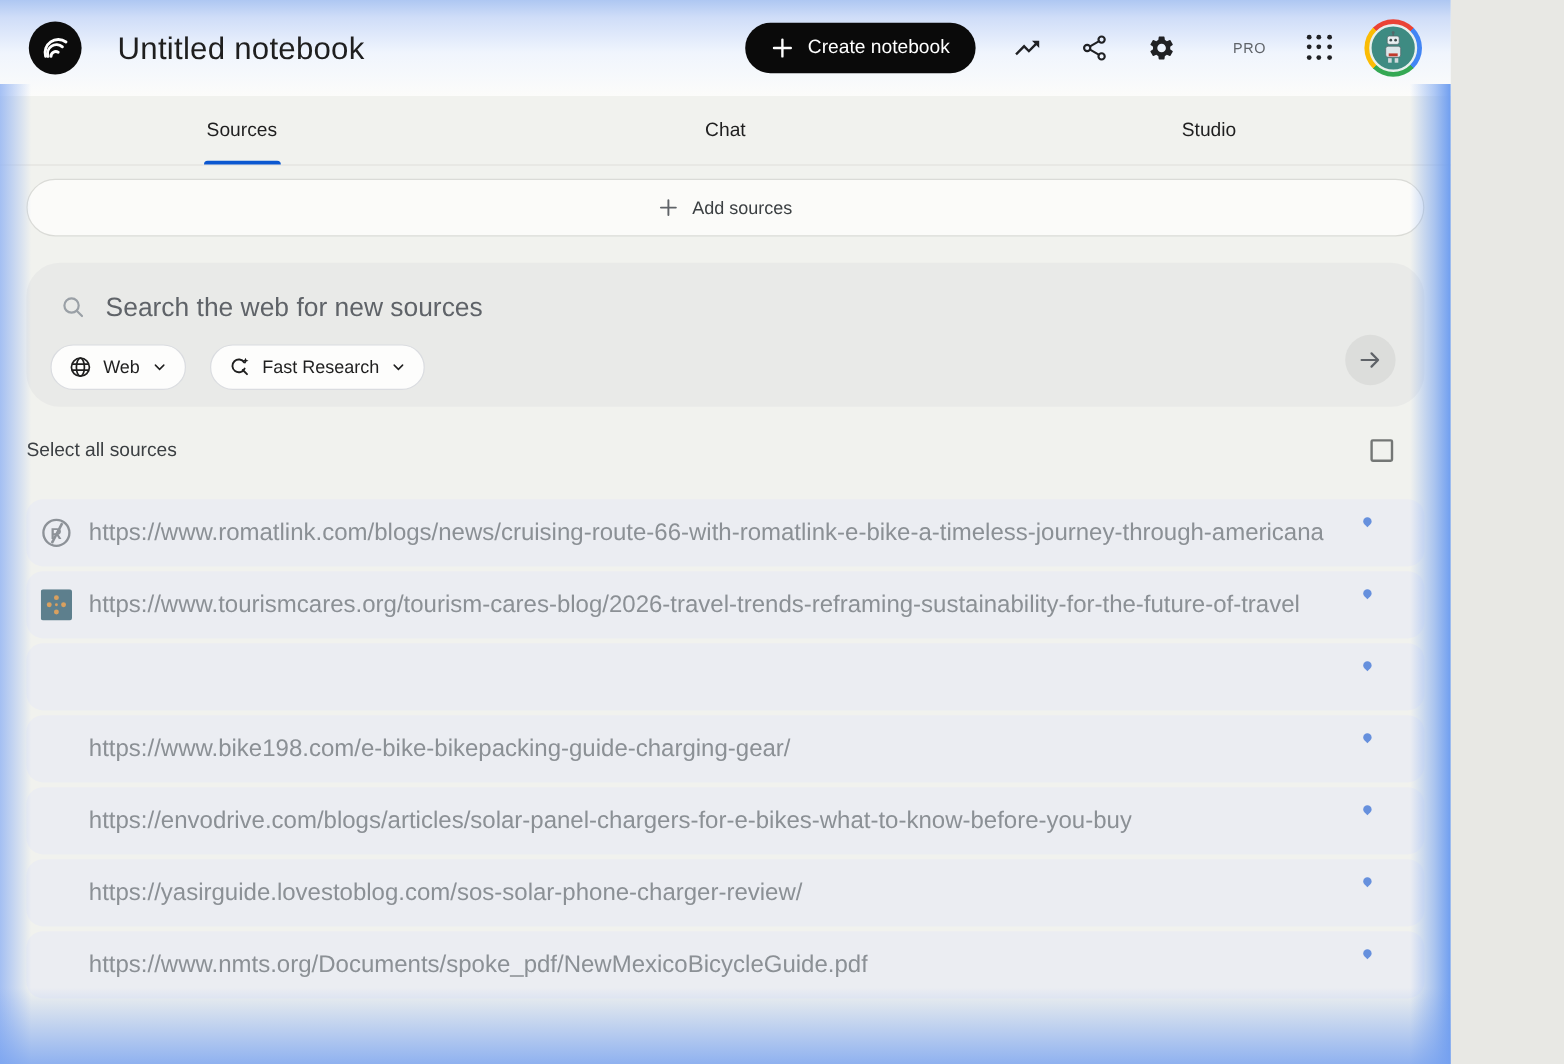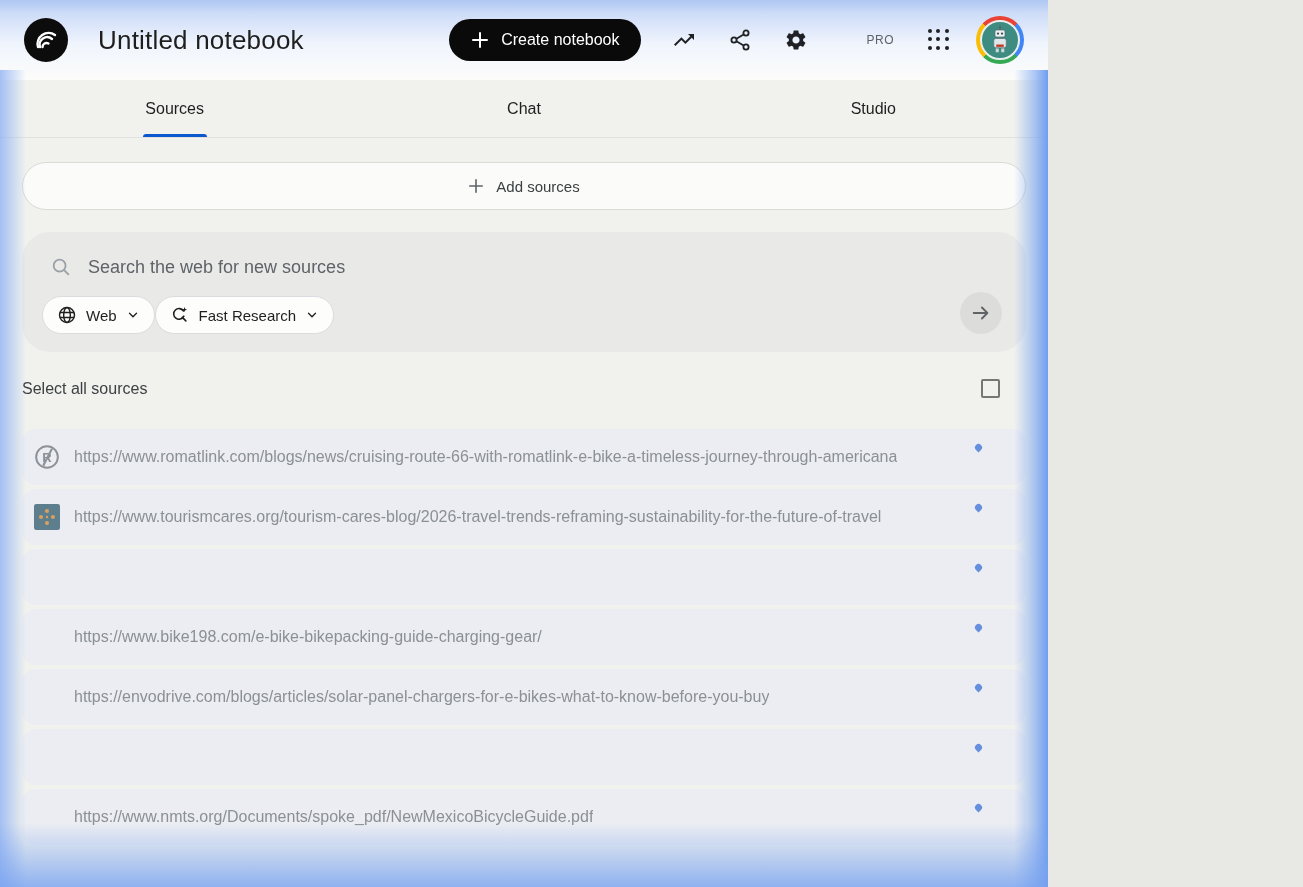--- a/index.html
+++ b/index.html
@@ -1,18 +1,18 @@
 <!DOCTYPE html>
 <html><head>
 <meta charset="utf-8">
 <style>
   * { margin:0; padding:0; box-sizing:border-box; }
   html,body { background:#e8e8e4; }
   .page {
-    position:relative; width:1048px; height:887px; overflow:hidden;
+    position:relative; width:1209px; height:887px; overflow:hidden;
     background:#f1f2ee; font-family:"Liberation Sans", sans-serif;
   }
   
   .glow { position:absolute; pointer-events:none; z-index:60; }
   .glow-left   { top:70px; bottom:0; left:0; width:26px;
     background:linear-gradient(90deg, rgba(150,182,243,.85), rgba(150,182,243,0)); }
   .glow-right  { top:70px; bottom:0; right:0; width:34px;
     background:linear-gradient(270deg, #6f9ef0 0%, rgba(111,158,240,.55) 40%, rgba(111,158,240,0) 100%); }
   .glow-bottom { left:0; right:0; bottom:0; height:64px;
     background:linear-gradient(0deg, rgba(118,161,240,.8), rgba(118,161,240,0)); }
@@ -26,69 +26,69 @@
     display:flex; align-items:center; justify-content:center; flex:none; }
   .page-title { margin-left:30px; font-size:26px; color:#1f1f1f; letter-spacing:.2px; }
   .header-right { margin-left:auto; display:flex; align-items:center; }
   .create-btn { background:#0a0a0a; color:#fff; border:none; cursor:pointer;
     height:42px; padding:0 22px; border-radius:22px; display:flex; align-items:center; gap:12px;
     font-size:16px; font-family:inherit; }
   .hicon { width:26px; height:26px; color:#202124; display:flex; align-items:center;
     justify-content:center; cursor:pointer; }
   .hicon svg { width:24px; height:24px; }
   .sp28 { margin-left:30px; }
-  .pro { font-size:12px; color:#5f6368; margin-left:21px; letter-spacing:.5px;padding-left:36px; }
+  .pro { font-size:12px; color:#5f6368; margin-left:10px; letter-spacing:.5px;padding-left:36px; }
   .apps-grid { margin-left:34px; width:22px; height:22px; display:grid;
     grid-template-columns:repeat(3,1fr); gap:3px; cursor:pointer; }
   .apps-grid i { width:4px; height:4px; border-radius:50%; background:#202124; }
   .avatar { margin-left:26px; width:48px; height:48px; border-radius:50%; cursor:pointer;
     background:conic-gradient(from -45deg,#ea4335 0 90deg,#4285f4 90deg 180deg,#34a853 180deg 270deg,#fbbc05 270deg 360deg);
     display:flex; align-items:center; justify-content:center; }
   .avatar-inner { width:40px; height:40px; border-radius:50%; background:#3e8b82;
     border:2px solid #e8f0ee; display:flex; align-items:center; justify-content:center; overflow:hidden; }
   
   .tabbar { position:absolute; top:80px; left:0; right:0; height:58px; z-index:9;
     background:#f1f2ee; border-bottom:1px solid #e1e2de; display:flex; }
   .tab { flex:1; display:flex; flex-direction:column; align-items:center; justify-content:center;
     cursor:pointer; position:relative; }
   .tab-label { font-size:16px; color:#1f1f1f;text-align:center; }
   .tab-underline { position:absolute; bottom:0; width:64px; height:3px;
     border-radius:3px 3px 0 0; background:transparent; }
   .tab.active .tab-underline { background:#0b57d0; }
   
   .content { position:absolute; top:139px; left:22px; right:22px; z-index:5; }
-  .add-sources { margin-top:23px; height:48px; width:100%; cursor:pointer;
+  .add-sources { margin-top:10px; height:48px; width:100%; cursor:pointer;
     border:1px solid #dadbd7; border-radius:24px; background:#fbfbf9;
     display:flex; align-items:center; justify-content:center; gap:12px;
     font-size:15px; color:#3c4043; font-family:inherit; }
   .search-box { margin-top:22px; height:120px; background:#e9eae8; border-radius:28px;
     padding:16px 20px; position:relative; }
   .search-row { display:flex; align-items:center; gap:16px; padding:8px 8px 0; }
   .search-input { flex:1; border:none; outline:none; background:transparent;
-    font-size:18px; color:#1f1f1f; font-family:inherit; }
+    font-size:22px; color:#1f1f1f; font-family:inherit; }
   .search-input::placeholder { color:#5f6368; opacity:1; }
-  .pill-row { display:flex; gap:0; margin-top:18px; }
+  .pill-row { display:flex; gap:20px; margin-top:18px; }
   .pill { height:38px; padding:0 14px; background:#fdfdfc; border:1px solid #dadce0;
     border-radius:20px; display:flex; align-items:center; gap:9px; cursor:pointer;
     font-size:15px; color:#1f1f1f; font-family:inherit; }
   .submit-arrow { position:absolute; right:24px; bottom:18px; width:42px; height:42px;
     border-radius:50%; background:#dcdddb; border:none; cursor:pointer;
     display:flex; align-items:center; justify-content:center; }
   .select-row { margin-top:27px; display:flex; align-items:center; justify-content:space-between;
     padding-right:26px; }
   .select-label { font-size:16px; color:#3c4043; }
   .checkbox { width:19px; height:19px; border:2px solid #747775; border-radius:2px;
     background:transparent; cursor:pointer; }
   
   .source-list { margin-top:31px; display:flex; flex-direction:column; gap:4px; }
   .source-row { position:relative; height:56px; background:#ebedf2; border-radius:14px;
     display:flex; align-items:center; padding:0 40px 0 12px; gap:14px; cursor:pointer; }
   .favicon { width:26px; height:26px; flex:none; display:flex; align-items:center; justify-content:center; }
   .favicon svg { width:26px; height:26px; }
-  .source-url { font-size:16px; color:#8b9095; white-space:nowrap; overflow:hidden;
+  .source-url { font-size:20px; color:#8b9095; white-space:nowrap; overflow:hidden;
     text-overflow:ellipsis; }
   .row-tick { position:absolute; right:44px; top:15px; width:7px; height:7px;
     background:#4f7fd9; border-radius:50% 50% 50% 0; transform:rotate(-45deg); opacity:.85; }
 </style>
 </head>
 <body>
 
 <div class="page">
 
   <div class="header">
@@ -278,20 +278,21 @@
     <span class="source-url">https://www.bike198.com/e-bike-bikepacking-guide-charging-gear/</span>
     <span class="row-tick"></span>
   </div>
         <div class="source-row">
     <span class="favicon"></span>
     <span class="source-url">https://envodrive.com/blogs/articles/solar-panel-chargers-for-e-bikes-what-to-know-before-you-buy</span>
     <span class="row-tick"></span>
   </div>
         <div class="source-row">
     <span class="favicon"></span>
+    <span class="source-url">https://yasirguide.lovestoblog.com/sos-solar-phone-charger-review/</span>
     <span class="row-tick"></span>
   </div>
         <div class="source-row">
     <span class="favicon"></span>
     <span class="source-url">https://www.nmts.org/Documents/spoke_pdf/NewMexicoBicycleGuide.pdf</span>
     <span class="row-tick"></span>
   </div>
       </div>
   </div>
 

